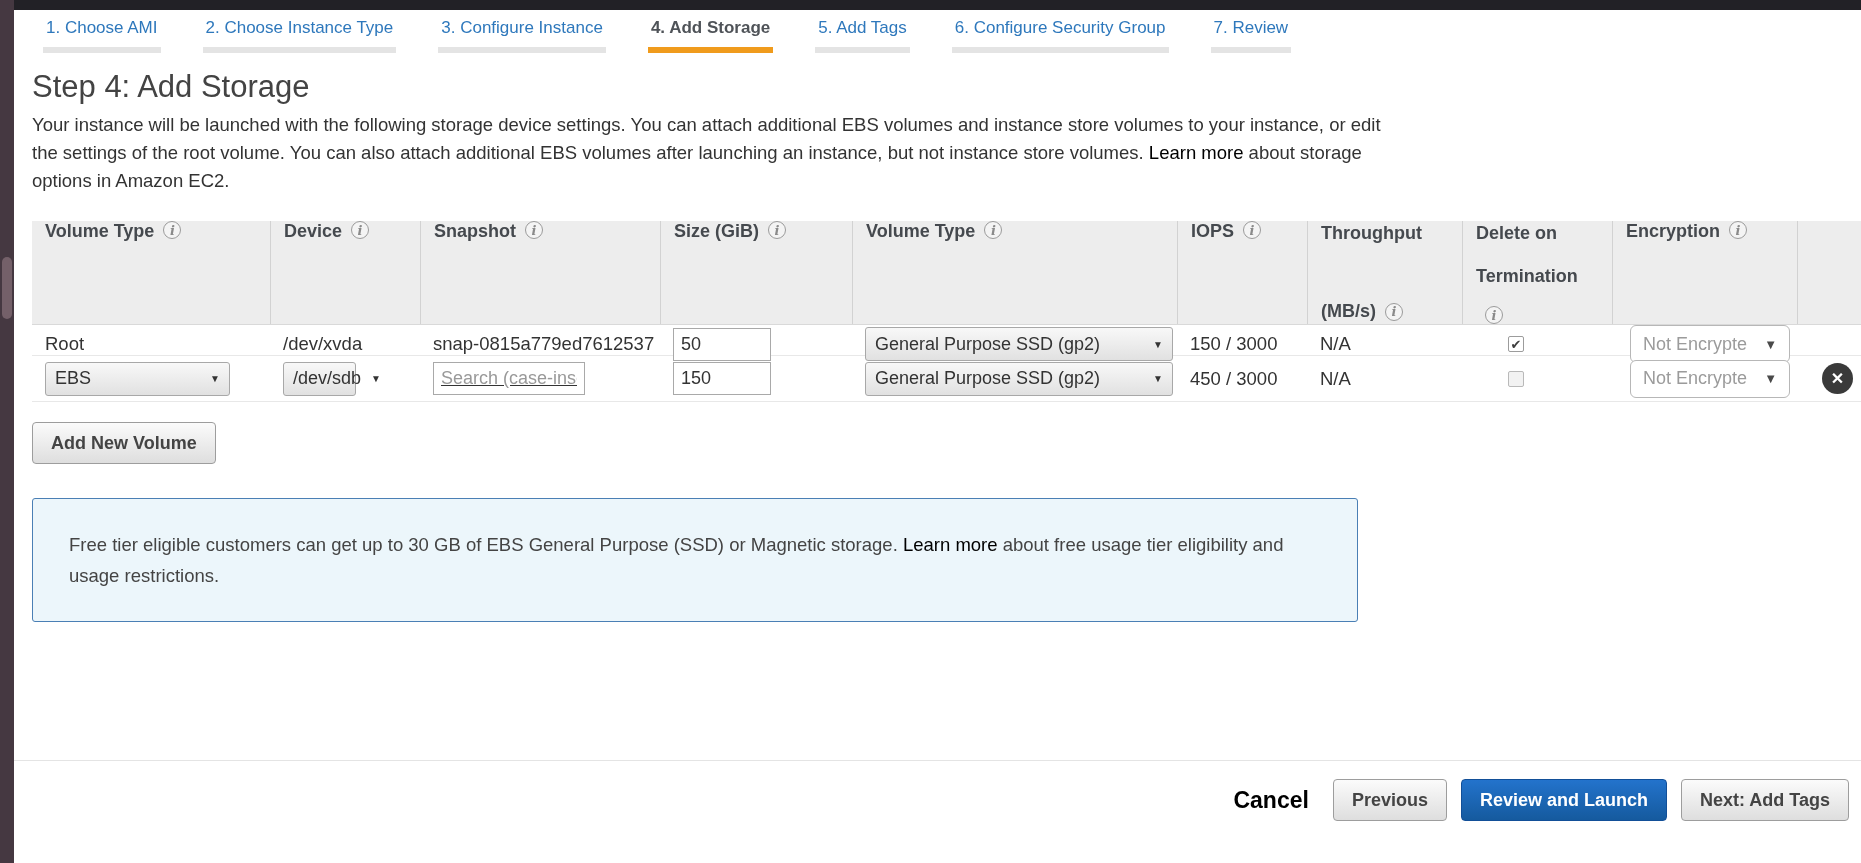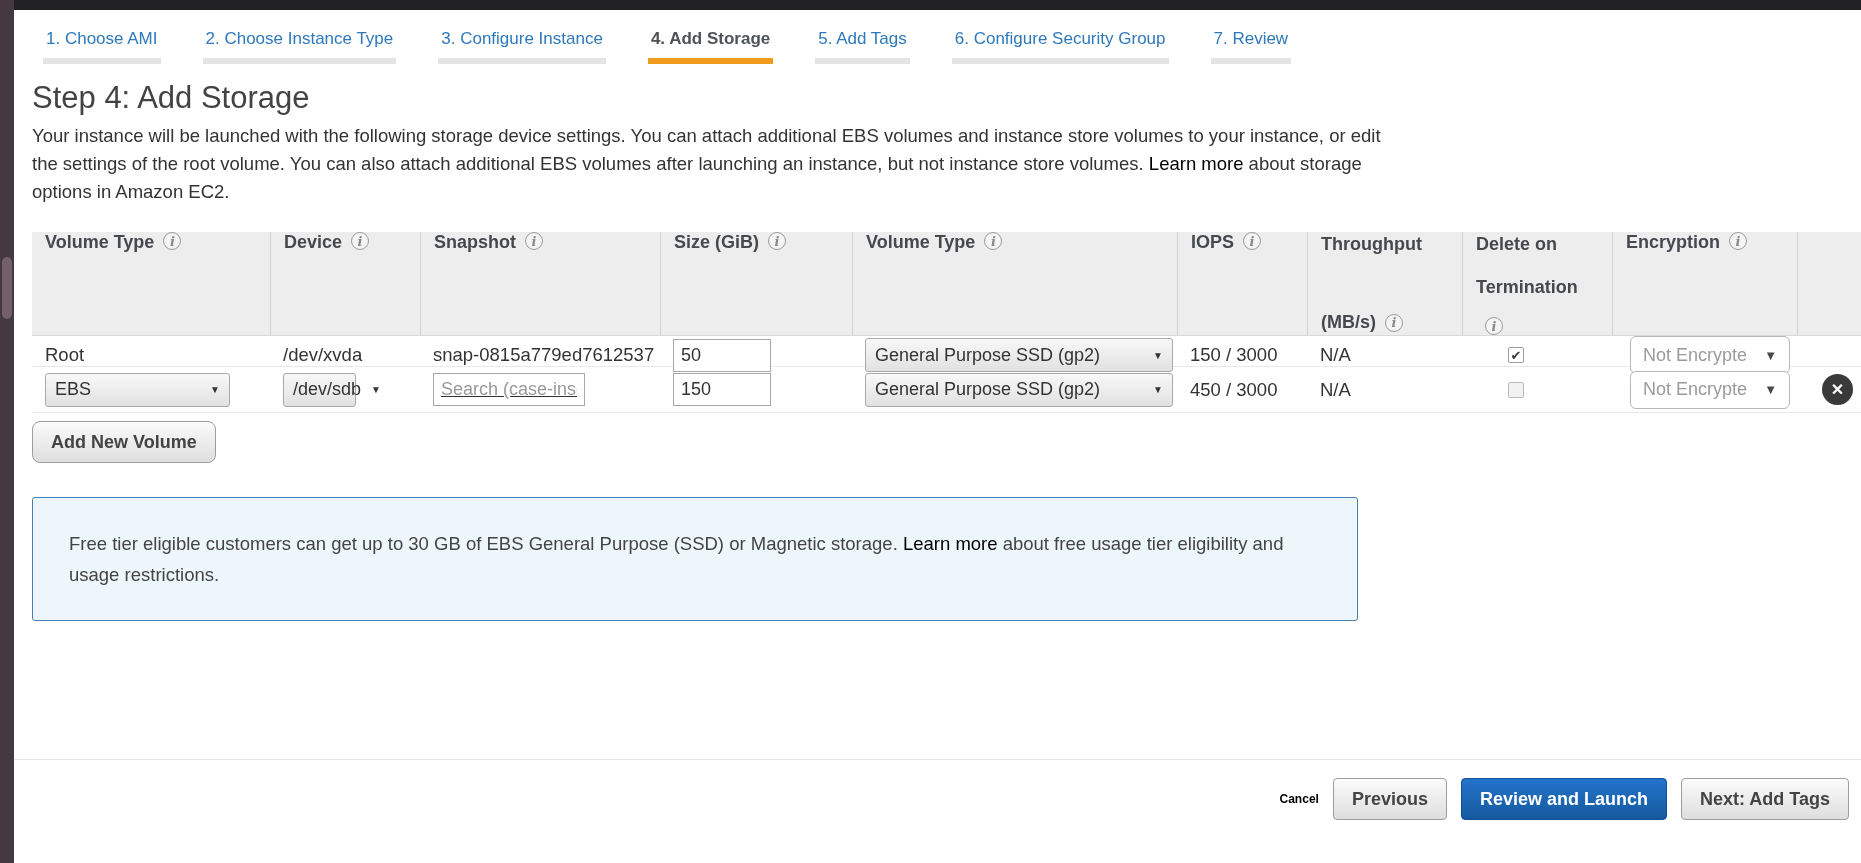--- a/index.html
+++ b/index.html
@@ -5,21 +5,21 @@
   * { box-sizing: border-box; margin: 0; padding: 0; }
   html,body { width:1861px; height:863px; overflow:hidden; background:#fff;
     font-family:"Liberation Sans", sans-serif; color:#333; }
   .topbar { position:absolute; top:0; left:0; width:1861px; height:10px; background:#222126; }
   .leftstrip { position:absolute; top:0; left:0; width:14px; height:863px; background:#453841; z-index:5; }
   .leftstrip .thumb { position:absolute; left:2px; top:257px; width:10px; height:62px;
     border-radius:5px; background:#746069; }
   .page { position:absolute; left:14px; top:10px; width:1847px; }
 
   
-  .tabs { display:flex; gap:42px; margin:19px 0 0 29px; font-size:17px; }
+  .tabs { display:flex; gap:42px; margin:8px 0 0 29px; font-size:17px; }
   .tab { color:#2e78bc; padding:0 3px 9px 3px; border-bottom:6px solid #e4e4e4; cursor:pointer; white-space:nowrap; }
   .tab.active { color:#4f5358; font-weight:bold; border-bottom-color:#f09b1c; }
 
   h1 { font-size:31px; font-weight:400; color:#434343; margin:16px 0 6px 18px; }
   .desc { margin:2px 0 0 18px; width:1360px; font-size:18.5px; line-height:28px; color:#333; }
   .link { color:#000000; text-decoration:none; cursor:pointer; }
 
   
   .tbl { margin:26px 0 0 18px; width:1829px; }
   .grid { display:grid; grid-template-columns:238px 150px 240px 192px 325px 130px 155px 150px 185px 64px; }
@@ -61,29 +61,29 @@
   .encsel .caret { color:#4a4a4a; font-size:13px; }
 
   .removebtn { width:31px; height:31px; border-radius:50%; background:#3a3a3a; color:#fff;
     display:flex; align-items:center; justify-content:center; font-size:16px; font-weight:bold;
     margin-left:12px; cursor:pointer; border:none; }
 
   .btn { height:42px; border-radius:4px; font-size:18px; font-weight:bold; padding:0 18px;
     font-family:"Liberation Sans", sans-serif; cursor:pointer; }
   .btn.gray { background:linear-gradient(#fbfbfb,#dedede); border:1px solid #9d9d9d; color:#444; }
   .btn.primary { background:linear-gradient(#2373cc,#155a9e); border:1px solid #124f98; color:#fff; }
-  .addvol { margin:8px 0 0 18px;border-radius:8px; }
+  .addvol { margin:20px 0 0 18px; }
 
   .infobox { margin:34px 0 0 18px; width:1326px; height:124px; background:#ecf6fb;
     border:1px solid #4a7fb5; border-radius:3px; padding:30px 40px 0 36px;
     font-size:18.5px; line-height:31px; color:#444; }
 
   .footer { margin-top:138px; border-top:1px solid #e4e4e4; padding:18px 12px 0 0;
     display:flex; align-items:center; justify-content:flex-end; gap:14px; }
-  .cancel { font-size:12px; font-weight:bold; margin-right:0; }
+  .cancel { font-size:23px; font-weight:bold; margin-right:10px; }
 </style>
 </head>
 <body>
 
 <div class="topbar"></div>
 <div class="leftstrip">
   <div class="thumb"></div>
 </div>
 
 <div class="page">

